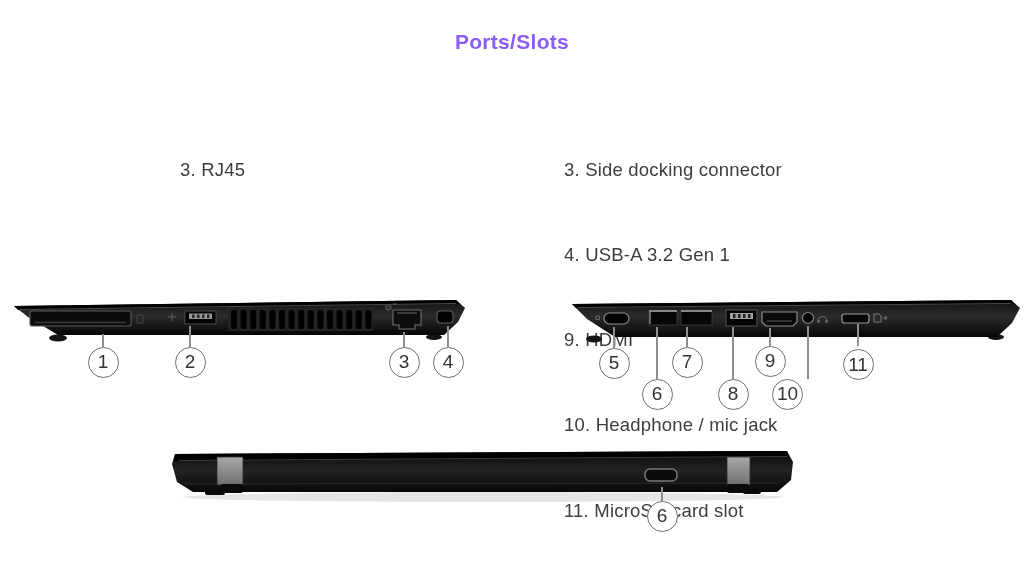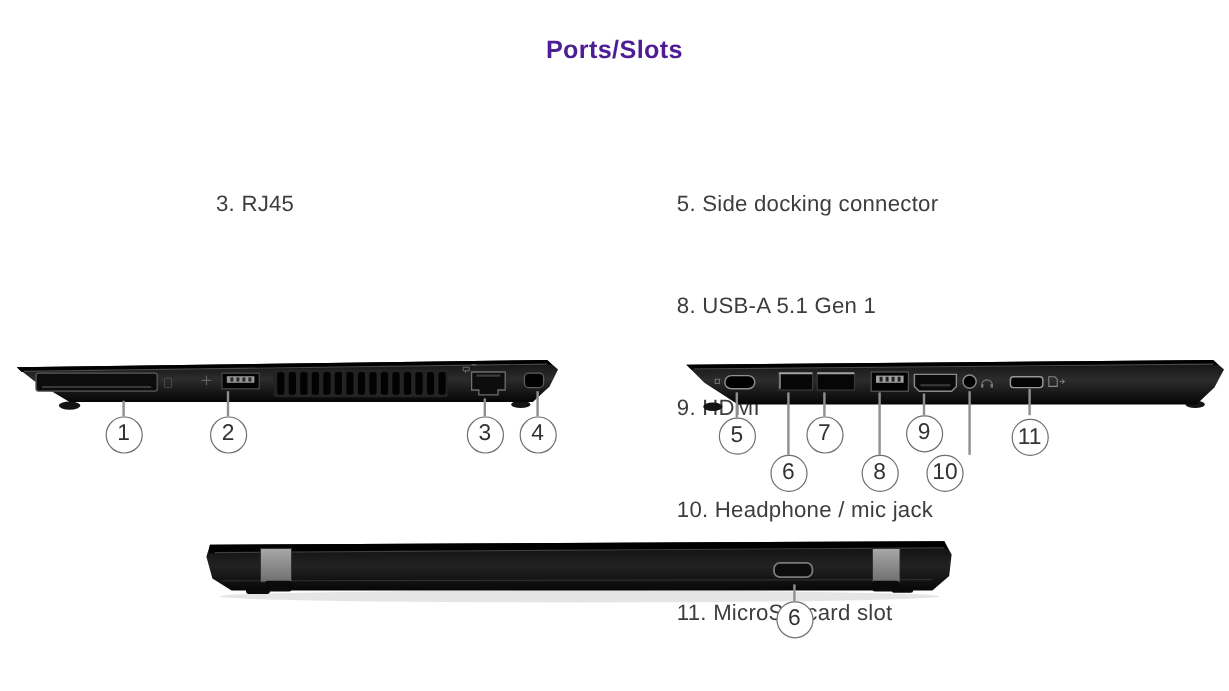--- a/index.html
+++ b/index.html
@@ -3,21 +3,21 @@
 <meta charset="utf-8">
 <style>
   html,body{margin:0;padding:0;}
   body{
     width:1024px;height:576px;background:#ffffff;
     font-family:"Liberation Sans",sans-serif;
     position:relative;overflow:hidden;
   }
   .title{
     position:absolute;top:30px;left:0;width:1024px;text-align:center;
-    font-size:21px;font-weight:bold;color:#4c1d95;letter-spacing:.3px;
+    font-size:21px;font-weight:bold;color:#8b5cf6;letter-spacing:.3px;
   }
   .ports-list{
     position:absolute;top:99px;margin:0;padding:0;list-style:none;
     font-size:18.5px;color:#3d3d3d;line-height:28.4px;white-space:pre-wrap;
     letter-spacing:.2px;
   }
   #list-left{left:180px;}
   #list-right{left:564px;}
   .laptop-view{position:absolute;}
   #view-left{left:8px;top:294px;width:460px;height:54px;}
@@ -33,22 +33,22 @@
 </head>
 <body>
 
 <div class="title">Ports/Slots</div>
 
 <ul class="ports-list" id="list-left">
   <li>3. RJ45</li>
   
 </ul>
 <ul class="ports-list" id="list-right">
-  <li>5. Side docking connector</li>
-  <li>8. USB-A 5.1 Gen 1</li>
+  <li>3. Side docking connector</li>
+  <li>4. USB-A 3.2 Gen 1</li>
   <li>9. HDMI</li>
   <li>10. Headphone / mic jack</li>
   <li>11. MicroSD card slot</li>
   
 </ul>
 
 <svg class="laptop-view" id="view-left" viewBox="0 0 460 54">
   <defs>
     <linearGradient id="gBodyL" x1="0" y1="0" x2="0" y2="1">
       <stop offset="0" stop-color="#111111"></stop>

